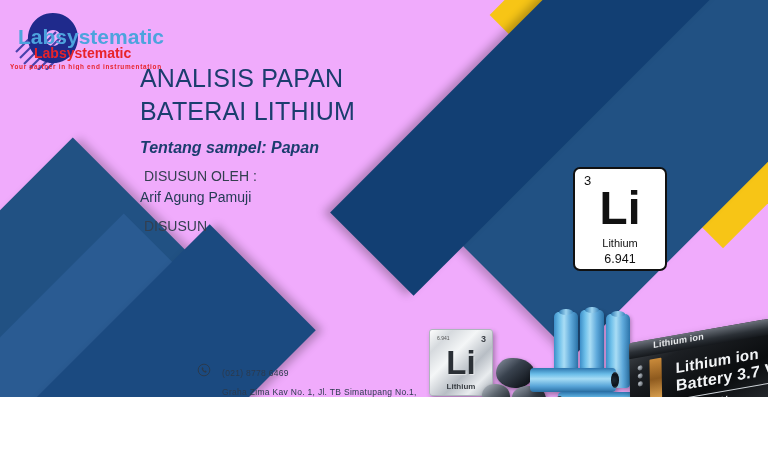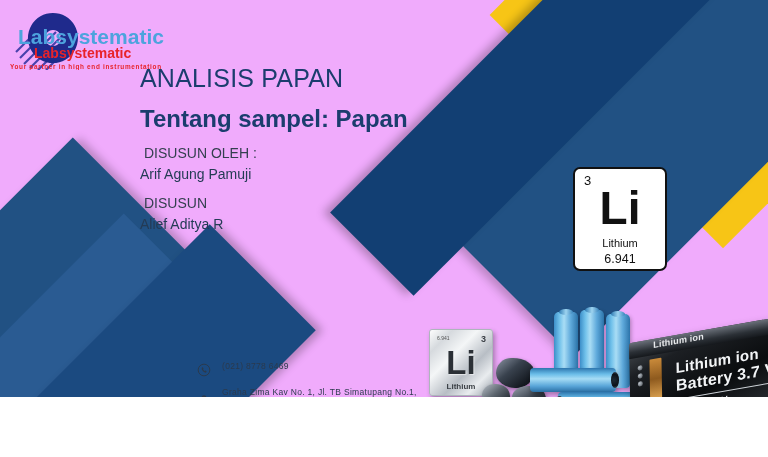--- a/index.html
+++ b/index.html
@@ -108,25 +108,26 @@
   }
   .title-line {
     font-size: 25px;
     font-weight: normal;
     color: #1b3d6e;
     letter-spacing: 0.2px;
     line-height: 1.33;
     margin: 0;
   }
   .subtitle-line {
-    font-size: 24px;
+    font-size: 16px;
     font-weight: bold;
     color: #1b3d6e;
     line-height: 1.32;
     margin: 0;
+    font-style: italic;
   }
   #subtitle-block { margin-top: 8px; }
 
   #credits { margin-top: 10px; }
   .credit-role {
     font-size: 14px;
     color: #333f4f;
     line-height: 1.25;
     margin: 4px;
   }
@@ -140,21 +141,21 @@
 
   
   #contact {
     position: absolute;
     left: 194px;
     top: 360px;
     width: 235px;
   }
   .contact-row {
     display: flex;
-    align-items: flex-start;
+    align-items: flex-end;
     margin-bottom: 6px;
   }
   .contact-icon {
     flex: 0 0 20px;
     width: 20px;
     height: 20px;
     margin-right: 8px;
     display: flex;
     align-items: center;
     justify-content: center;
@@ -410,31 +411,31 @@
       <text x="28" y="50" font-family="'Liberation Sans',sans-serif" font-size="14" font-weight="bold" fill="#e8232a">Labsystematic</text>
 
       <text x="4" y="61" font-family="'Liberation Sans',sans-serif" font-size="6.4" font-weight="bold" fill="#e8232a" letter-spacing="0.7">Your partner in high end instrumentation</text>
     </svg>
   </div>
 
   <div id="title-block">
 
     <div>
       <p class="title-line">ANALISIS PAPAN</p>
+      <p class="title-line">BATERAI LITHIUM</p>
     </div>
 
     <div id="subtitle-block">
       <p class="subtitle-line">Tentang sampel: Papan</p>
     </div>
 
     <div id="credits">
       <p class="credit-role">DISUSUN OLEH :</p>
       <p class="credit-name">Arif Agung Pamuji</p>
       <p class="credit-role">DISUSUN</p>
-      <p class="credit-name">Alief Aditya R</p>
     </div>
   </div>
 
   <div id="contact">
 
     <div class="contact-row">
       <span class="contact-icon">
         <svg width="14" height="14" viewBox="0 0 24 24" fill="none" stroke="currentColor" stroke-width="1.7">
           <circle cx="12" cy="12" r="10"></circle>
           <path d="M8.5 7.8c.4-.5 1.1-.5 1.5 0l.9 1.1c.3.4.3.9 0 1.3l-.5.6c.6 1.3 1.5 2.2 2.8 2.8l.6-.5c.4-.3.9-.3 1.3 0l1.1.9c.5.4.5 1.1 0 1.5l-.6.6c-.5.5-1.2.6-1.8.3-2.6-1.1-4.6-3.1-5.7-5.7-.3-.6-.2-1.3.3-1.8z" fill="currentColor" stroke="none"></path>

